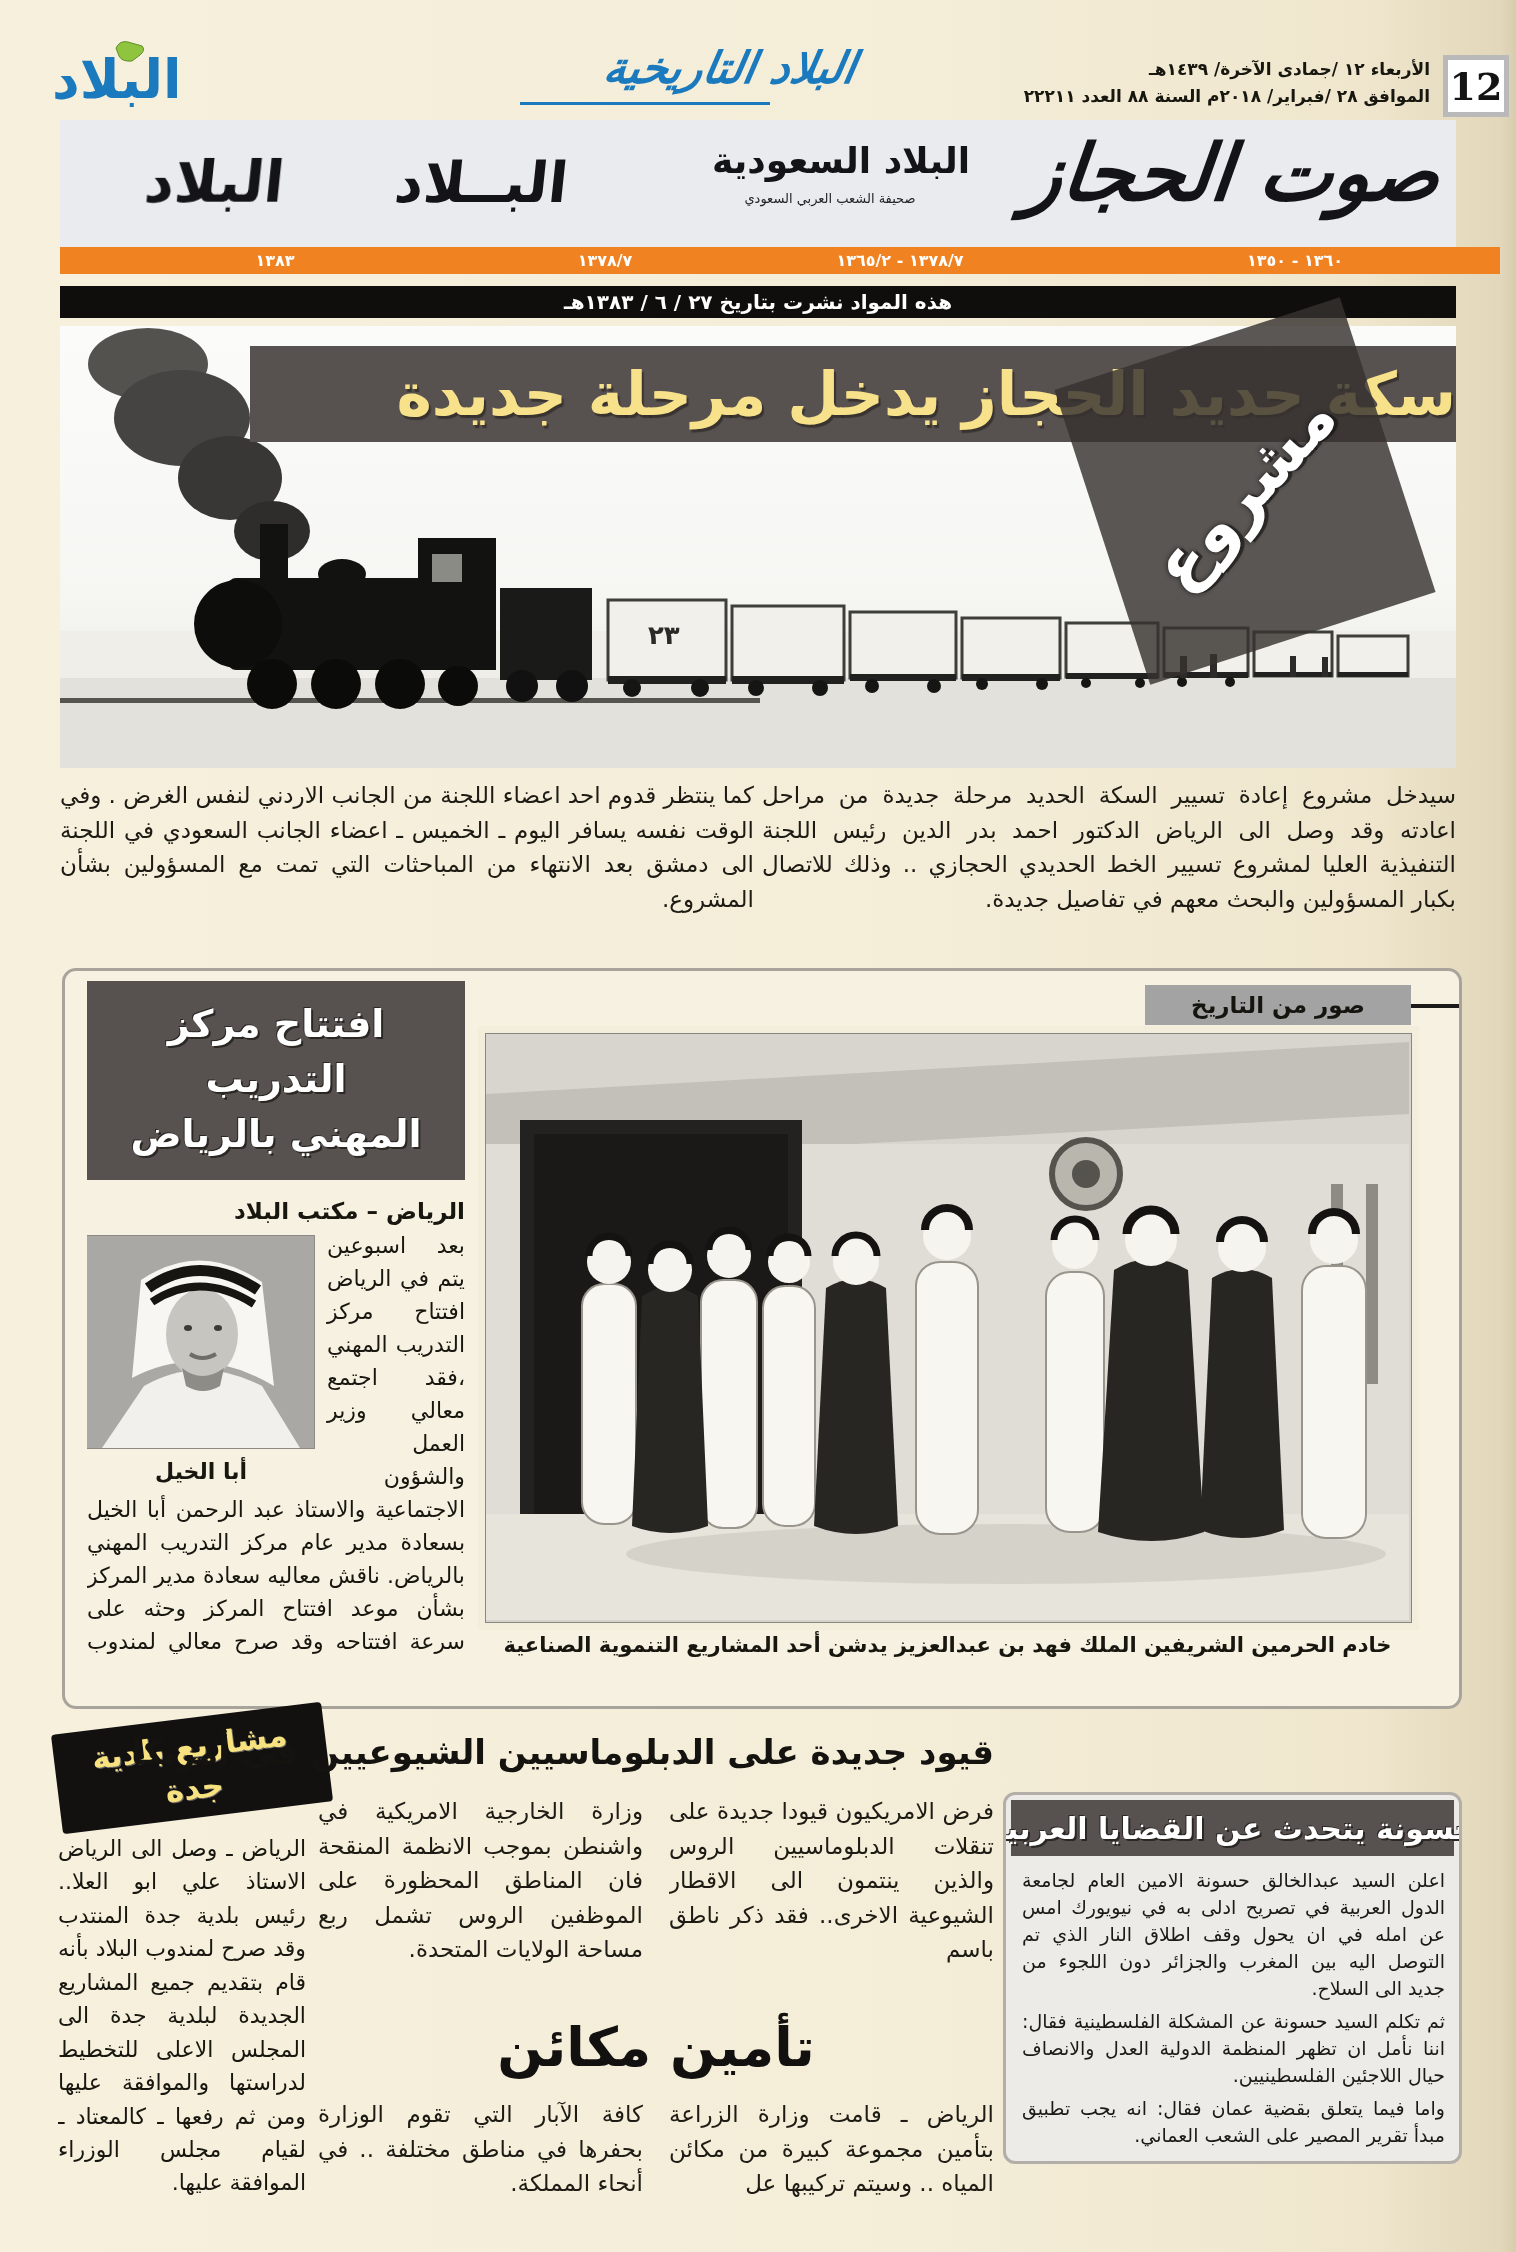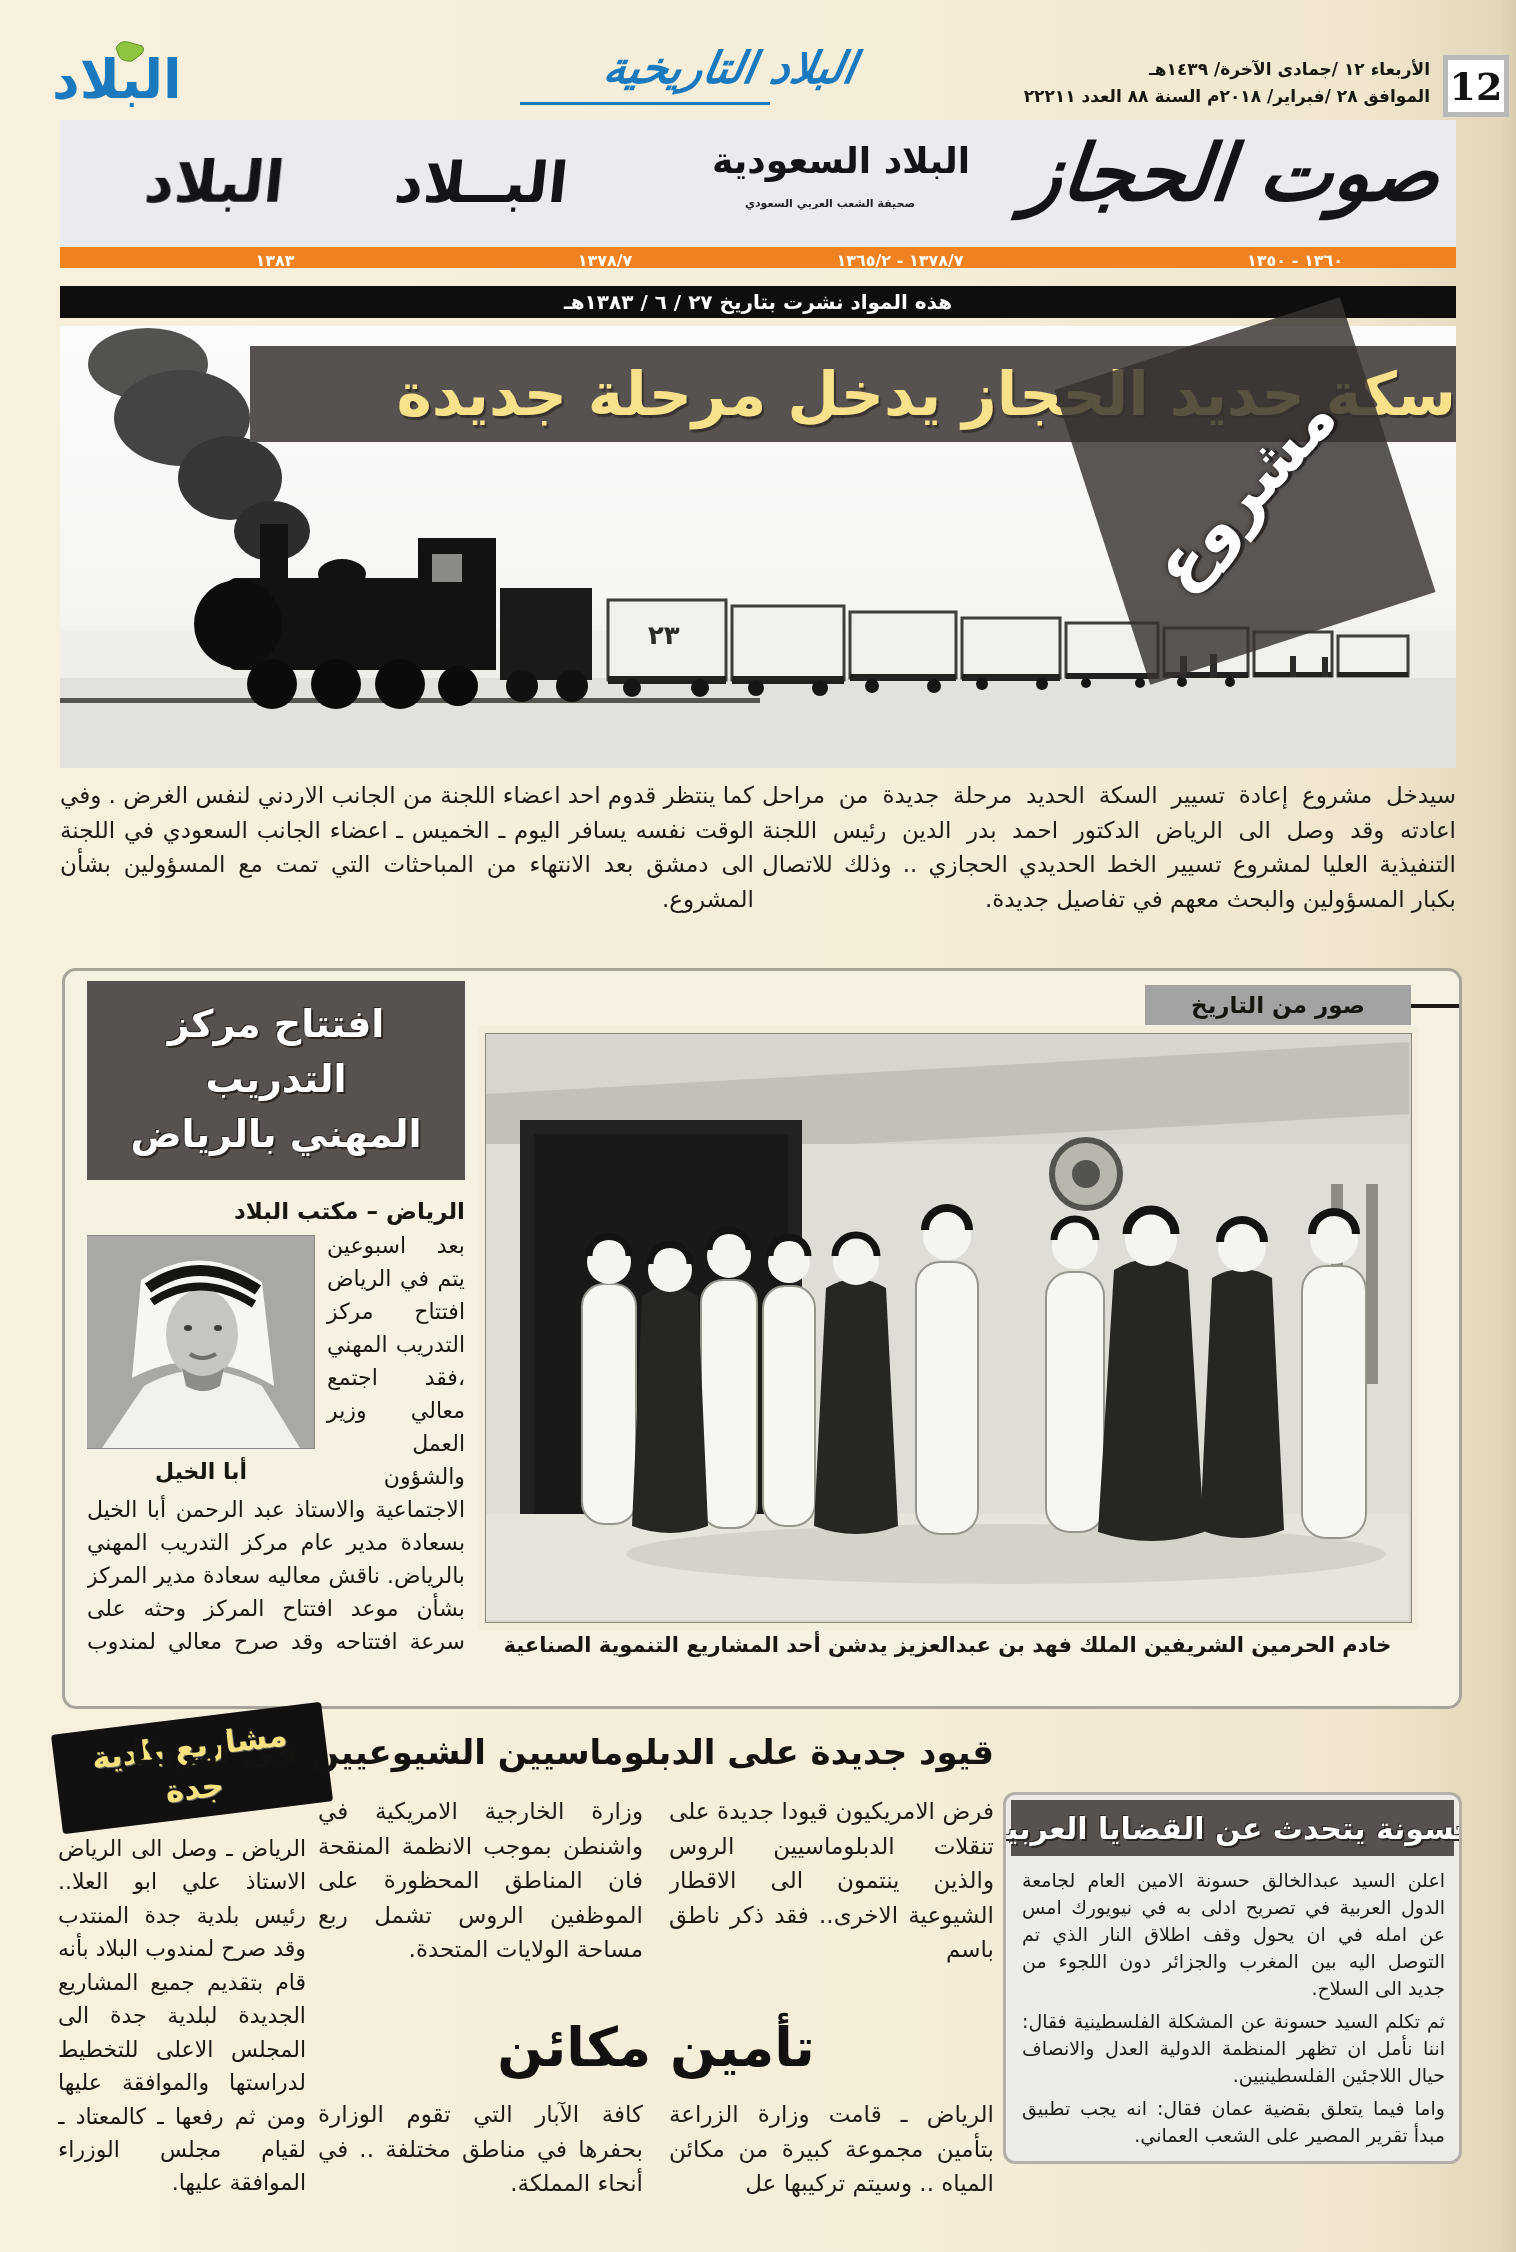--- a/index.html
+++ b/index.html
@@ -43,26 +43,26 @@
   </div>
 
   <div class="abs" style="left:1443px;top:55px;width:56px;height:52px;background:#ffffff;border:5px solid #b9b9b9;
        display:flex;align-items:center;justify-content:center;font-family:'DejaVu Serif',serif;font-size:38px;font-weight:700;color:#141414;">12</div>
 
   <div class="abs masthead-strip" style="left:60px;top:120px;width:1396px;height:127px;">
     <div class="abs old-logo" style="left:85px;top:28px;font-size:58px;letter-spacing:-2px;filter:blur(.4px);">البلاد</div>
     <div class="abs old-logo" style="left:335px;top:30px;font-size:56px;">البــلاد</div>
     <div class="abs" style="left:630px;top:20px;width:280px;text-align:center;">
       <div class="old-logo" style="font-size:36px;transform:none;text-align:right;">البلاد السعودية</div>
-      <div style="font-size:11px;font-weight:700;color:#23222a;margin-top:16px;">صحيفة الشعب العربي السعودي</div>
+      <div style="font-size:13px;font-weight:400;color:#23222a;margin-top:10px;">صحيفة الشعب العربي السعودي</div>
     </div>
     <div class="abs old-logo" style="left:965px;top:8px;font-size:78px;font-style:italic;">صوت الحجاز</div>
   </div>
 
-  <div class="abs orange" style="left:60px;top:247px;width:1396px;height:21px;">
+  <div class="abs orange" style="left:60px;top:247px;width:1396px;height:27px;padding-left:44px;">
     <span class="abs datechip" style="left:215px;top:4px;transform:translateX(-50%);">١٣٨٣</span>
     <span class="abs datechip" style="left:545px;top:4px;transform:translateX(-50%);">١٣٧٨/٧</span>
     <span class="abs datechip" style="left:840px;top:4px;transform:translateX(-50%);">١٣٧٨/٧ - ١٣٦٥/٢</span>
     <span class="abs datechip" style="left:1235px;top:4px;transform:translateX(-50%);">١٣٦٠ - ١٣٥٠</span>
   </div>
 
   <div class="abs notice" style="left:60px;top:286px;width:1396px;height:32px;display:flex;align-items:center;justify-content:center;font-size:20px;">هذه المواد نشرت بتاريخ ٢٧ / ٦ / ١٣٨٣هـ</div>
 
   <div class="abs" style="left:60px;top:326px;width:1396px;height:442px;background:linear-gradient(#fbfbf9 0%,#f6f6f3 60%,#e7e6e1 100%);">
     <svg width="1396" height="442" viewBox="0 0 1396 442">

